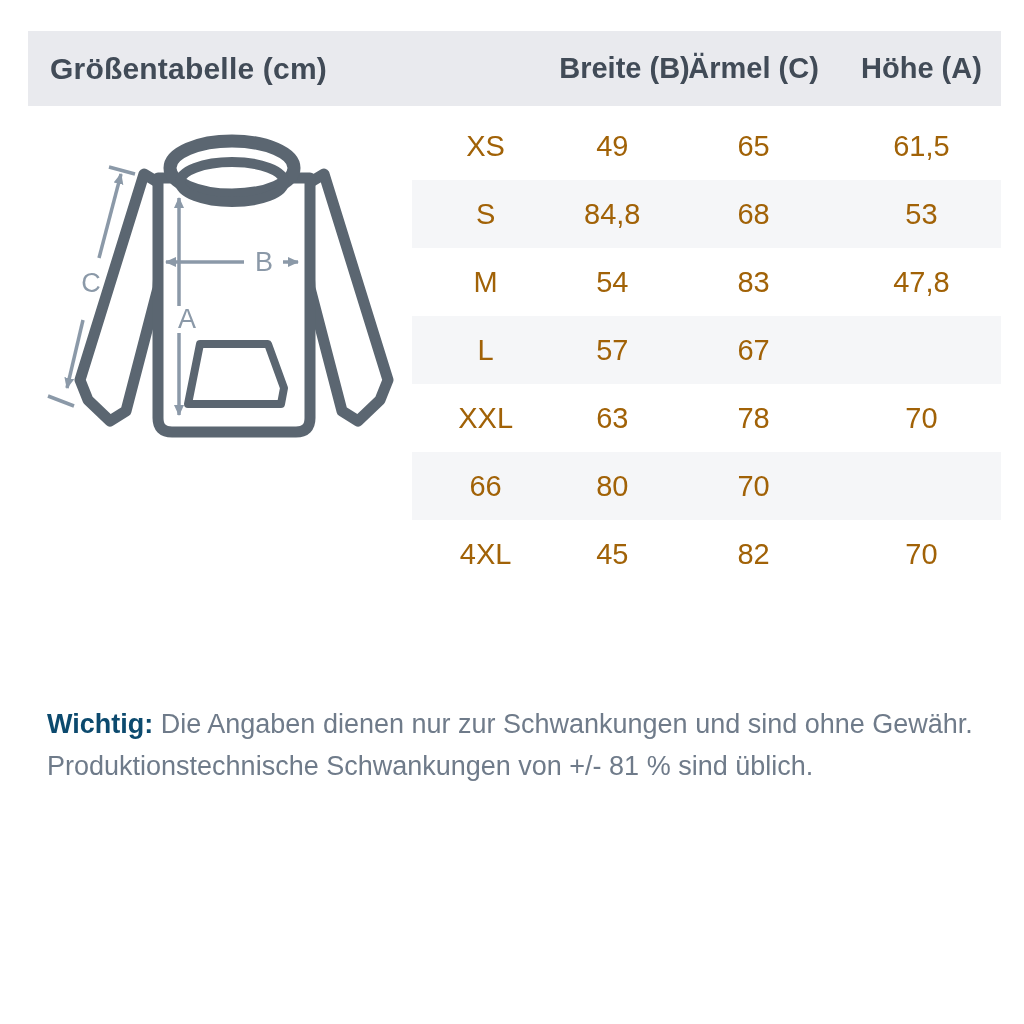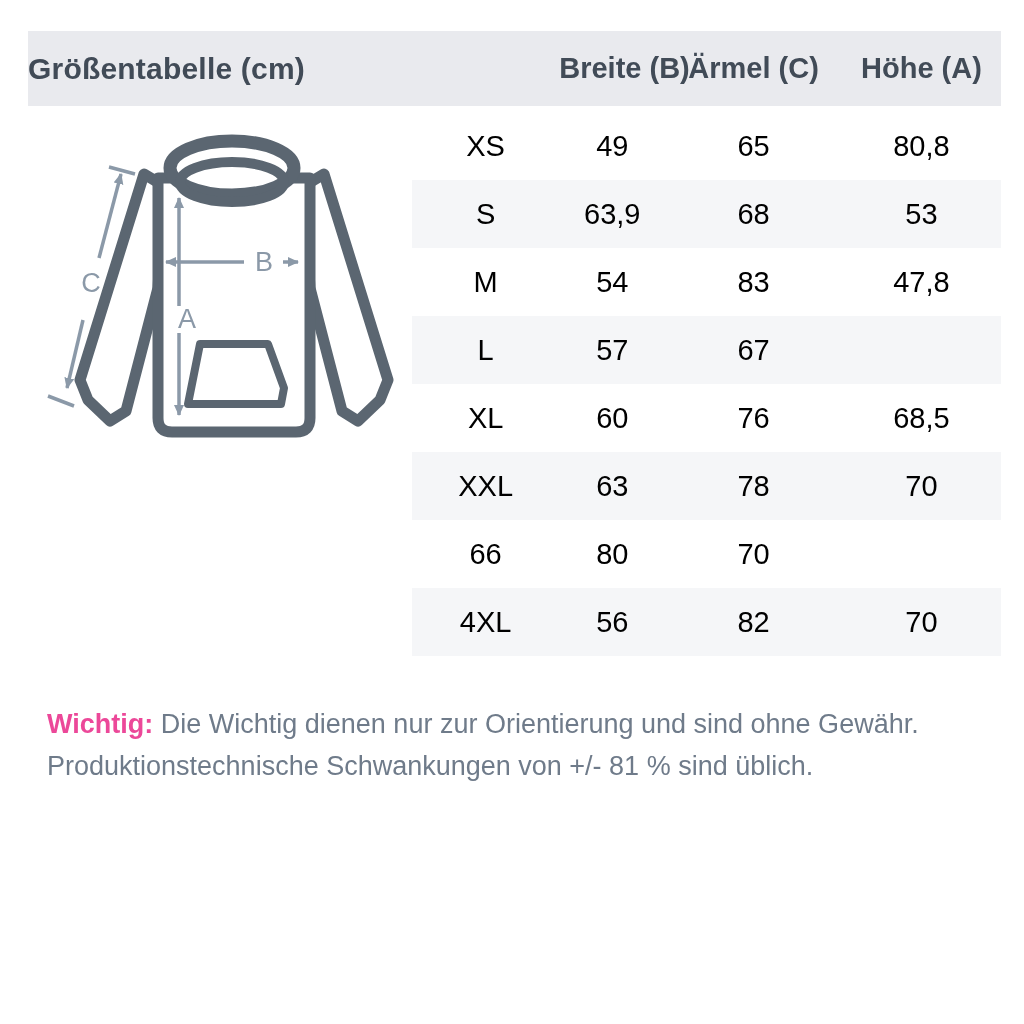--- a/index.html
+++ b/index.html
@@ -8,52 +8,52 @@
     font-family:"Liberation Sans",sans-serif;overflow:hidden;
   }
   .content{position:absolute;left:28px;top:31px;width:973px;}
 
   
   .header-bar{
     display:flex;height:75px;background:#e9eaee;align-items:stretch;
   }
   .title-zone{
     width:384px;display:flex;align-items:center;
-    box-sizing:border-box;
+    padding-left:22px;box-sizing:border-box;
   }
   .title-zone h1{
     margin:0;font-size:30px;font-weight:bold;color:#414b57;letter-spacing:0.2px;
   }
   .cols-zone{
     flex:1;display:grid;grid-template-columns:25% 18% 30% 27%;align-items:center;
   }
   .col-head{
     text-align:center;font-size:29px;font-weight:bold;color:#414b57;white-space:nowrap;
   }
 
   
   .size-table{margin-left:384px;width:589px;margin-top:6px;}
   .t-row{
     height:68px;display:grid;grid-template-columns:25% 18% 30% 27%;
     align-items:center;
   }
   .t-row:nth-child(even){background:#f5f6f8;}
   .t-cell{
-    text-align:center;font-size:29px;color:#000000;
+    text-align:center;font-size:29px;color:#a16207;
   }
 
   
   .diagram{position:absolute;left:10px;top:97px;width:385px;height:330px;}
 
   
   .note{
     position:absolute;left:19px;top:645px;width:930px;
     font-size:27px;line-height:42px;color:#6f7b8a;
   }
-  .note strong{font-weight:bold;color:#ec4899;}
+  .note strong{font-weight:bold;color:#0c4a6e;}
 </style>
 </head>
 <body>
 
 <div class="page">
   <div class="content">
 
     <div class="header-bar">
       <div class="title-zone">
         <h1>Größentabelle (cm)</h1>
@@ -64,59 +64,53 @@
         <div class="col-head">Ärmel (C)</div>
         <div class="col-head">Höhe (A)</div>
       </div>
     </div>
 
     <div class="size-table">
       <div class="t-row">
         <div class="t-cell">XS</div>
         <div class="t-cell">49</div>
         <div class="t-cell">65</div>
-        <div class="t-cell">80,8</div>
+        <div class="t-cell">61,5</div>
       </div>
       <div class="t-row">
         <div class="t-cell">S</div>
-        <div class="t-cell">63,9</div>
+        <div class="t-cell">84,8</div>
         <div class="t-cell">68</div>
         <div class="t-cell">53</div>
       </div>
       <div class="t-row">
         <div class="t-cell">M</div>
         <div class="t-cell">54</div>
         <div class="t-cell">83</div>
         <div class="t-cell">47,8</div>
       </div>
       <div class="t-row">
         <div class="t-cell">L</div>
         <div class="t-cell">57</div>
         <div class="t-cell">67</div>
       </div>
       <div class="t-row">
-        <div class="t-cell">XL</div>
-        <div class="t-cell">60</div>
-        <div class="t-cell">76</div>
-        <div class="t-cell">68,5</div>
-      </div>
-      <div class="t-row">
         <div class="t-cell">XXL</div>
         <div class="t-cell">63</div>
         <div class="t-cell">78</div>
         <div class="t-cell">70</div>
       </div>
       <div class="t-row">
         <div class="t-cell">66</div>
         <div class="t-cell">80</div>
         <div class="t-cell">70</div>
       </div>
       <div class="t-row">
         <div class="t-cell">4XL</div>
-        <div class="t-cell">56</div>
+        <div class="t-cell">45</div>
         <div class="t-cell">82</div>
         <div class="t-cell">70</div>
       </div>
     </div>
 
     <div class="diagram">
       <svg width="385" height="330" viewBox="0 0 385 330" xmlns="http://www.w3.org/2000/svg">
         <defs>
           <marker id="ah" markerWidth="14" markerHeight="12" refX="10" refY="5" orient="auto" markerUnits="userSpaceOnUse">
             <path d="M0,0 L11,5 L0,10 Z" fill="#8b99a8"></path>
@@ -148,16 +142,16 @@
         <g stroke="#8b99a8" stroke-width="3.5" fill="none">
           <path d="M61,130 L83,46" marker-end="url(#ah)"></path>
           <path d="M45,192 L29,260" marker-end="url(#ah)"></path>
           <path d="M71,39 L97,46"></path>
           <path d="M10,268 L36,278"></path>
         </g>
         <text x="53" y="164" font-size="27" fill="#8b99a8" text-anchor="middle" font-family="Liberation Sans, sans-serif">C</text>
       </svg>
     </div>
 
-    <p class="note"><strong>Wichtig:</strong> <span>Die Wichtig dienen nur zur Orientierung und sind ohne Gewähr.</span><br><span>Produktionstechnische Schwankungen von +/- 81 % sind üblich.</span></p>
+    <p class="note"><strong>Wichtig:</strong> <span>Die Angaben dienen nur zur Schwankungen und sind ohne Gewähr.</span><br><span>Produktionstechnische Schwankungen von +/- 81 % sind üblich.</span></p>
 
   </div>
 </div>
 
 </body></html>

